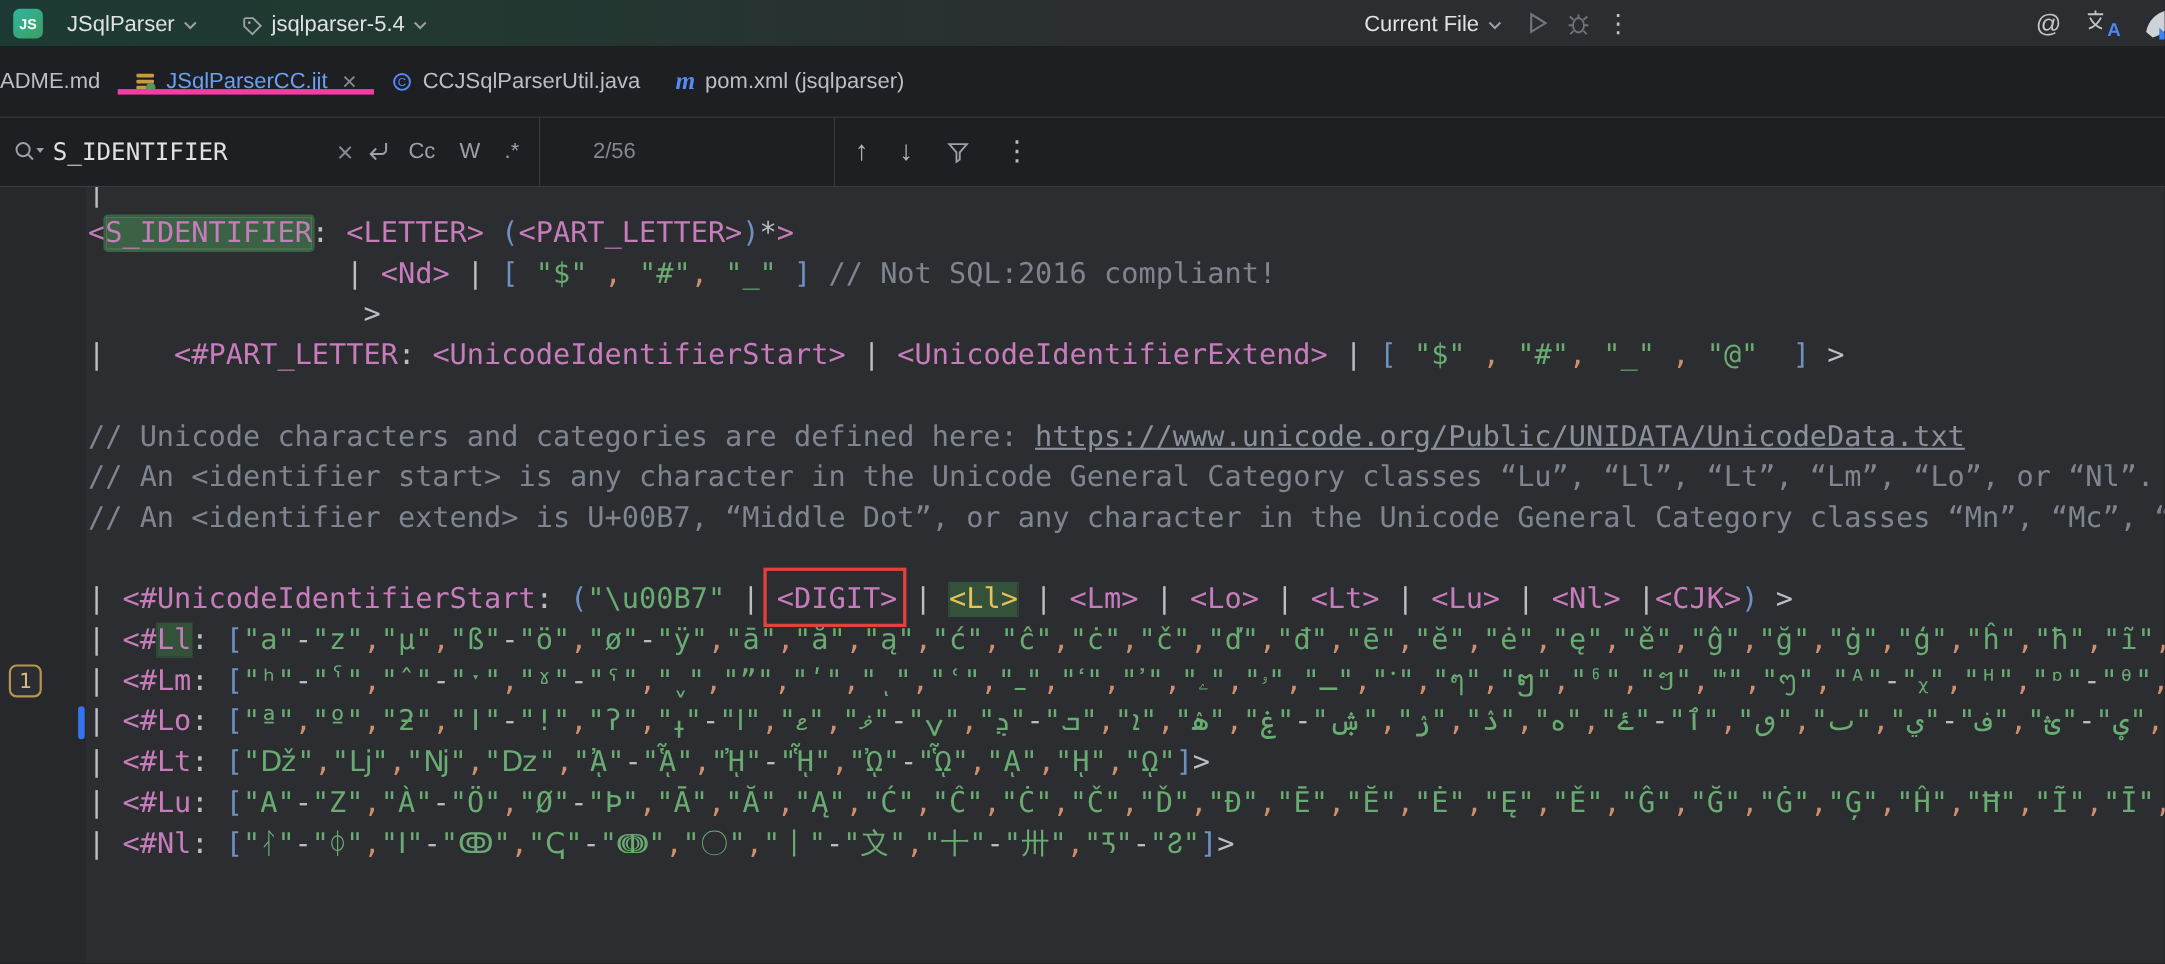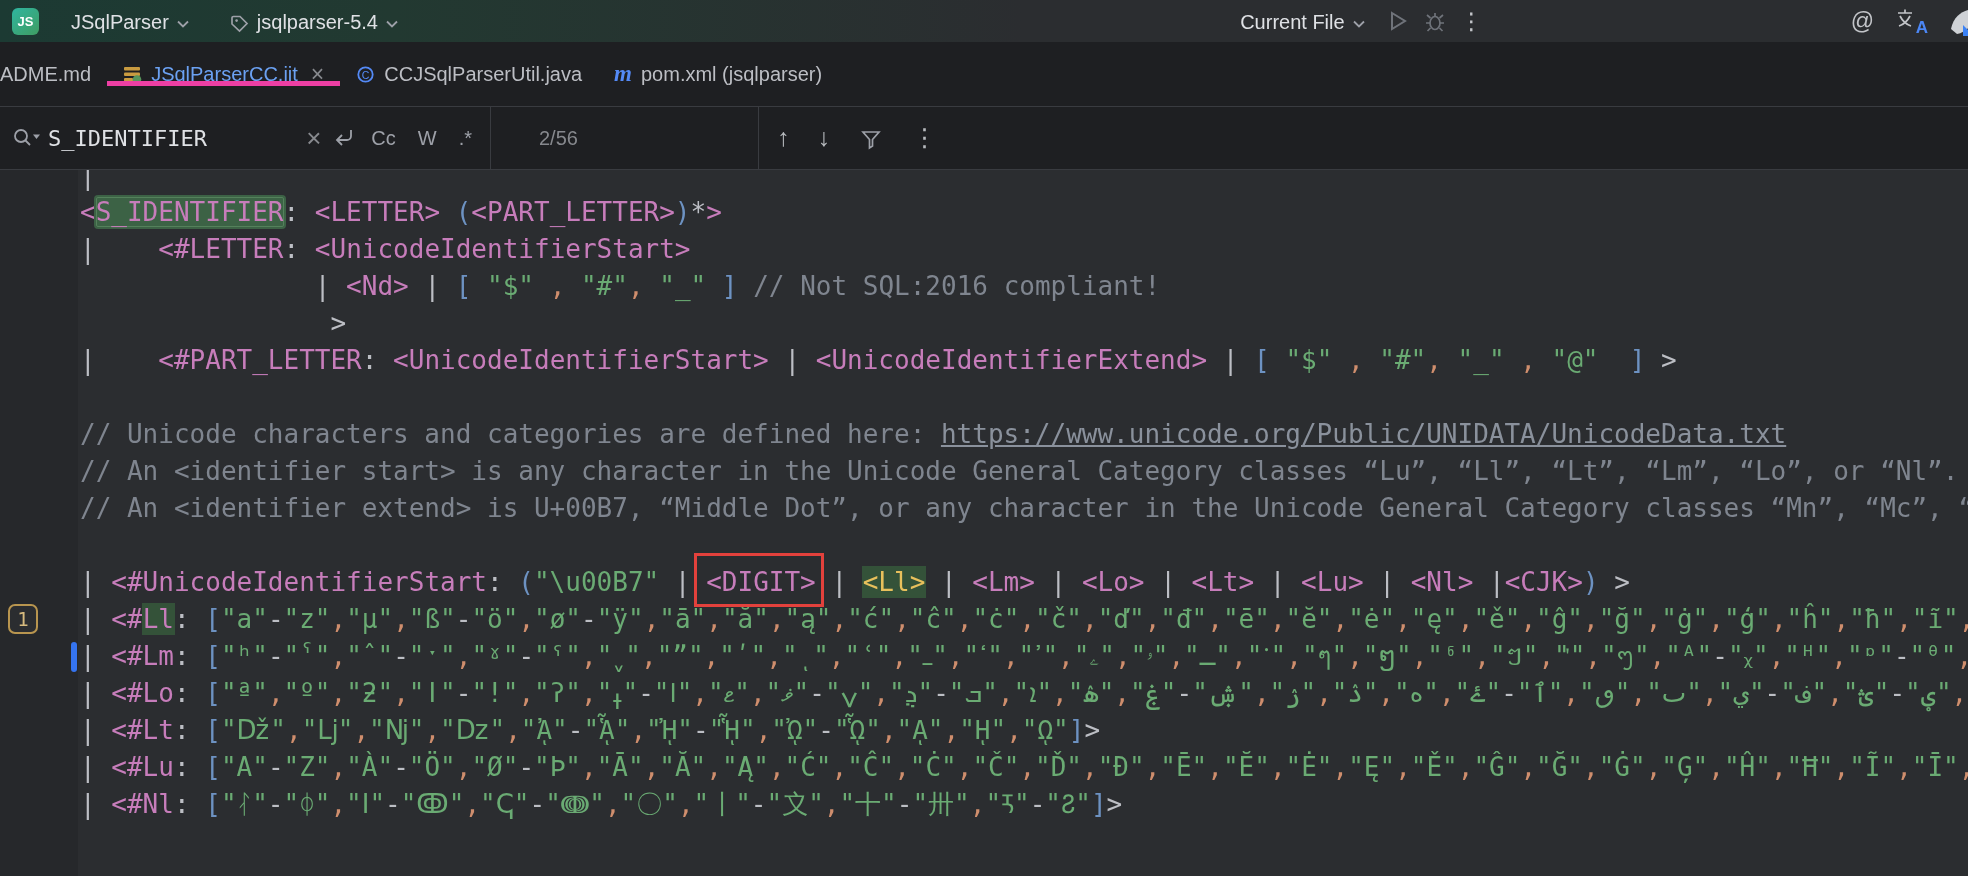--- a/index.html
+++ b/index.html
@@ -2,21 +2,21 @@
 <html><head>
 <meta charset="utf-8">
 <style>
   *{margin:0;padding:0;box-sizing:border-box}
   html,body{width:1968px;height:876px;overflow:hidden;background:#1e1f22;font-family:"Liberation Sans",sans-serif;color:#ced0d6}
   
   .titlebar{height:42px;display:flex;align-items:center;overflow:hidden;
     background:linear-gradient(90deg,#1c3a33 0%,#223931 20%,#2b2d30 52%,#2b2d30 100%);
     padding-left:12px;font-size:20px;white-space:nowrap}
   .chip{width:27px;height:27px;border-radius:6px;background:linear-gradient(140deg,#2fb5a0,#3f9d62);
-    color:#fff;font-weight:bold;font-size:13px;display:flex;align-items:center;justify-content:center;margin-right:26px}
+    color:#fff;font-weight:bold;font-size:13px;display:flex;align-items:center;justify-content:center;margin-right:16px}
   .tbwidget{display:flex;align-items:flex-end;gap:7px;padding:0 6px;color:#dfe1e5;cursor:default}
   .tbwidget .chev{margin-top:3px}
   .vcsgap{width:26px}
   .flexsp{flex:1}
   .rungroup{display:flex;align-items:center;gap:12px;color:#ced0d6}
   .rgap{width:368px}
   .righticons{display:flex;align-items:center;gap:20px;margin-right:-10px}
   .ticon{color:#c2c4c8;font-size:23px;line-height:1}
   .translate{position:relative;width:34px;height:30px;display:inline-block}
   .translate .ta{position:absolute;right:0;bottom:-2px;color:#4c87f5;font-weight:bold;font-size:17px}
@@ -182,21 +182,20 @@
         </svg></span>
     <span class="icon-btn">⋮</span>
   </div>
 </div>
 
 <div class="editor">
   <div class="gutterbg"></div>
   <div class="code" id="code">
       <div class="line"><span class="w">|</span></div>
       <div class="line"><span class="t">&lt;</span><span class="hm">S_IDENTIFIER</span><span class="w">: </span><span class="t">&lt;LETTER&gt;</span><span class="w"> </span><span class="b">(</span><span class="t">&lt;PART_LETTER&gt;</span><span class="b">)</span><span class="w">*</span><span class="t">&gt;</span></div>
-      <div class="line"><span class="w">|    </span><span class="t">&lt;#LETTER</span><span class="w">: </span><span class="t">&lt;UnicodeIdentifierStart&gt;</span></div>
       <div class="line"><span class="w">               | </span><span class="t">&lt;Nd&gt;</span><span class="w"> | </span><span class="b">[</span><span class="w"> </span><span class="s">"$"</span><span class="w"> </span><span class="c">,</span><span class="w"> </span><span class="s">"#"</span><span class="c">,</span><span class="w"> </span><span class="s">"_"</span><span class="w"> </span><span class="b">]</span><span class="w"> </span><span class="m">// Not SQL:2016 compliant!</span></div>
       <div class="line"><span class="w">                &gt;</span></div>
       <div class="line"><span class="w">|    </span><span class="t">&lt;#PART_LETTER</span><span class="w">: </span><span class="t">&lt;UnicodeIdentifierStart&gt;</span><span class="w"> | </span><span class="t">&lt;UnicodeIdentifierExtend&gt;</span><span class="w"> | </span><span class="b">[</span><span class="w"> </span><span class="s">"$"</span><span class="w"> </span><span class="c">,</span><span class="w"> </span><span class="s">"#"</span><span class="c">,</span><span class="w"> </span><span class="s">"_"</span><span class="w"> </span><span class="c">,</span><span class="w"> </span><span class="s">"@"</span><span class="w">  </span><span class="b">]</span><span class="w"> &gt;</span></div>
       <div class="line"></div>
       <div class="line"><span class="m">// Unicode characters and categories are defined here: </span><span class="u">https://www.unicode.org/Public/UNIDATA/UnicodeData.txt</span></div>
       <div class="line"><span class="m">// An &lt;identifier start&gt; is any character in the Unicode General Category classes “Lu”, “Ll”, “Lt”, “Lm”, “Lo”, or “Nl”.</span></div>
       <div class="line"><span class="m">// An &lt;identifier extend&gt; is U+00B7, “Middle Dot”, or any character in the Unicode General Category classes “Mn”, “Mc”, “Nd”, “Pc”, or “Cf”.</span></div>
       <div class="line"></div>
       <div class="line"><span class="w">| </span><span class="t">&lt;#UnicodeIdentifierStart</span><span class="w">: </span><span class="b">(</span><span class="s">"\u00B7"</span><span class="w"> | </span><span class="rb">&lt;DIGIT&gt;</span><span class="w"> | </span><span class="hy">&lt;Ll&gt;</span><span class="w"> | </span><span class="t">&lt;Lm&gt;</span><span class="w"> | </span><span class="t">&lt;Lo&gt;</span><span class="w"> | </span><span class="t">&lt;Lt&gt;</span><span class="w"> | </span><span class="t">&lt;Lu&gt;</span><span class="w"> | </span><span class="t">&lt;Nl&gt;</span><span class="w"> |</span><span class="t">&lt;CJK&gt;</span><span class="b">)</span><span class="w"> &gt;</span></div>
       <div class="line"><span class="w">| </span><span class="t">&lt;#</span><span class="hu">Ll</span><span class="w">: </span><span class="b">[</span><span class="s">"a"</span><span class="w">-</span><span class="s">"z"</span><span class="c">,</span><span class="s">"µ"</span><span class="c">,</span><span class="s">"ß"</span><span class="w">-</span><span class="s">"ö"</span><span class="c">,</span><span class="s">"ø"</span><span class="w">-</span><span class="s">"ÿ"</span><span class="c">,</span><span class="s">"ā"</span><span class="c">,</span><span class="s">"ă"</span><span class="c">,</span><span class="s">"ą"</span><span class="c">,</span><span class="s">"ć"</span><span class="c">,</span><span class="s">"ĉ"</span><span class="c">,</span><span class="s">"ċ"</span><span class="c">,</span><span class="s">"č"</span><span class="c">,</span><span class="s">"ď"</span><span class="c">,</span><span class="s">"đ"</span><span class="c">,</span><span class="s">"ē"</span><span class="c">,</span><span class="s">"ĕ"</span><span class="c">,</span><span class="s">"ė"</span><span class="c">,</span><span class="s">"ę"</span><span class="c">,</span><span class="s">"ě"</span><span class="c">,</span><span class="s">"ĝ"</span><span class="c">,</span><span class="s">"ğ"</span><span class="c">,</span><span class="s">"ġ"</span><span class="c">,</span><span class="s">"ģ"</span><span class="c">,</span><span class="s">"ĥ"</span><span class="c">,</span><span class="s">"ħ"</span><span class="c">,</span><span class="s">"ĩ"</span><span class="c">,</span></div>

